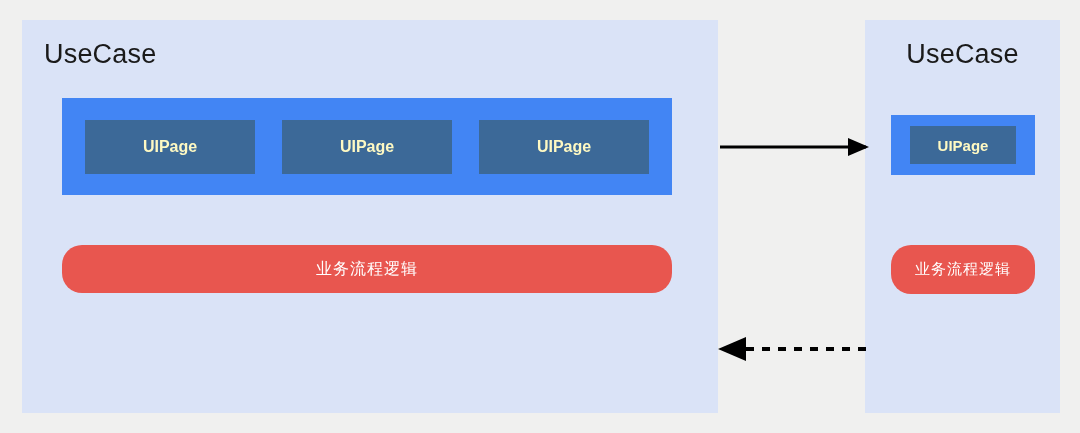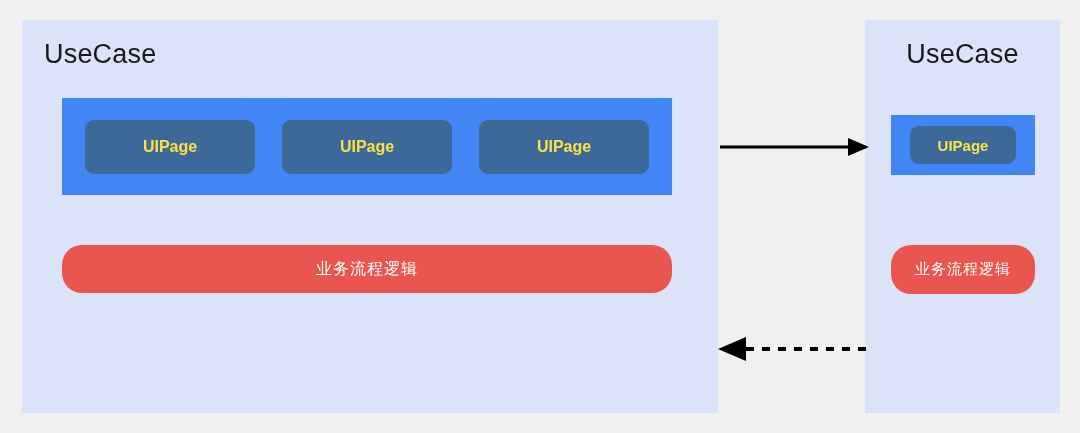--- a/index.html
+++ b/index.html
@@ -52,28 +52,27 @@
   #ui-layer-right {
     left: 26px; top: 95px;
     width: 144px; height: 60px;
     padding: 0 19px;
     justify-content: center;
   }
 
   
   .uipage {
     background: #3c6998;
-    color: #fde047;
+    color: #fef9c3;
     font-size: 16px;
     font-weight: bold;
     display: flex;
     align-items: center;
     justify-content: center;
     box-sizing: border-box;
-    border-radius: 9px;
   }
   #ui-layer-left .uipage  { width: 170px; height: 54px; }
   #ui-layer-right .uipage { width: 106px; height: 38px; font-size: 15px; }
 
   
   .logic-bar {
     position: absolute;
     background: #e8564f;
     color: #ffffff;
     display: flex;

